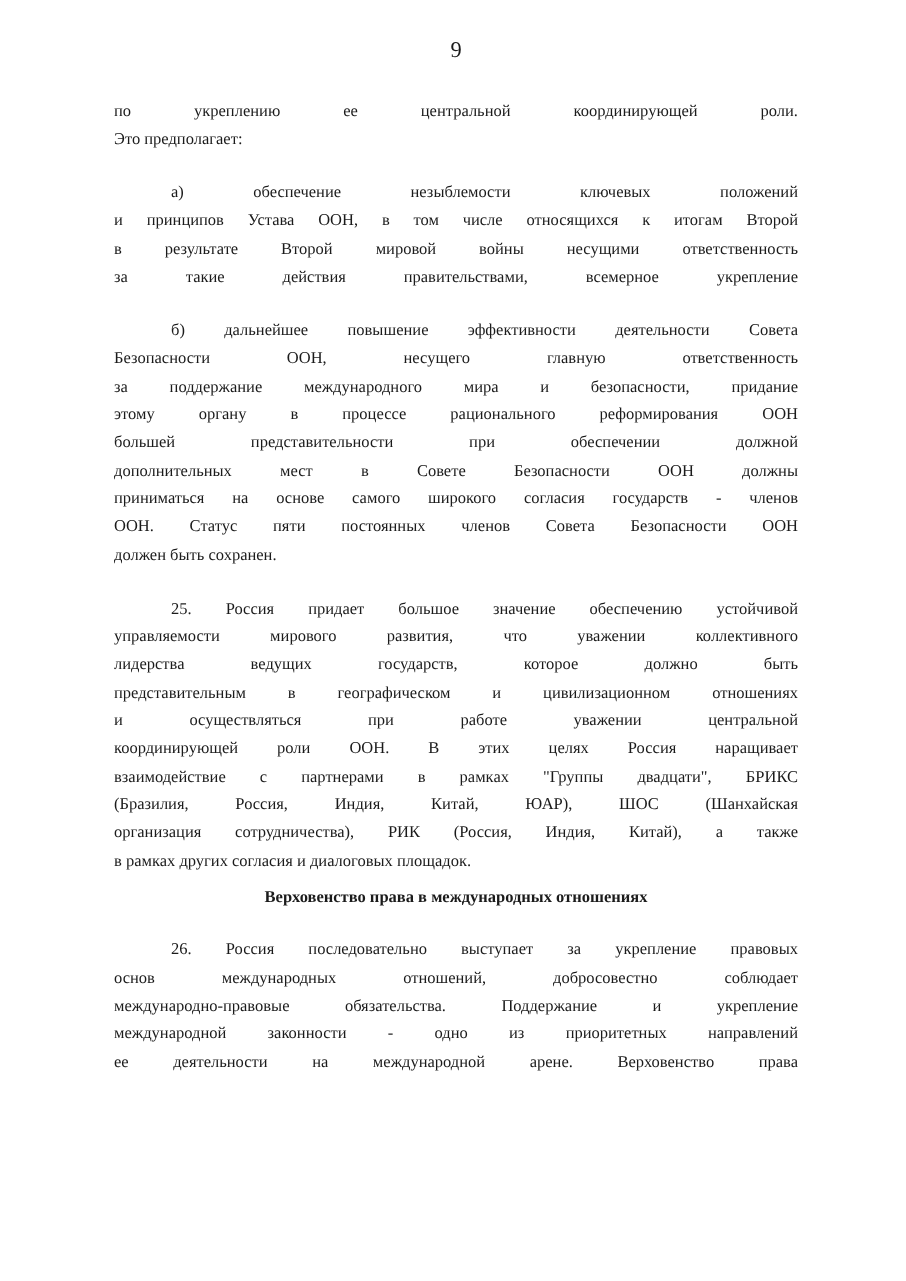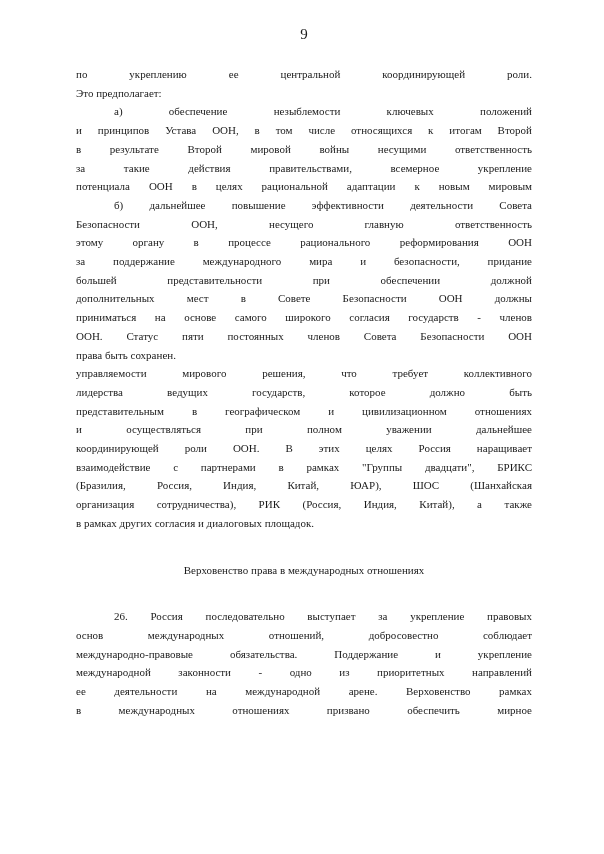--- a/index.html
+++ b/index.html
@@ -35,58 +35,59 @@
   .line {
     text-align: justify;
     text-align-last: justify;
   }
   .line.plain {
     text-align: right;
     text-align-last: left;
   }
   .line.indent {
     text-indent: 38px;
+    margin-top: 17px;
   }
   .heading {
     text-align: center;
-    margin: 28px 0;
+    margin: 5px 0;
+    font-weight: bold;
   }
 </style>
 </head>
 <body>
 
 <div class="sheet">
   <div class="pageno">9</div>
   <div class="bodytext">
     <div class="line">по укреплению ее центральной координирующей роли.</div>
     <div class="line plain">Это предполагает:</div>
     <div class="line indent">а) обеспечение незыблемости ключевых положений</div>
     <div class="line">и принципов Устава ООН, в том числе относящихся к итогам Второй</div>
     <div class="line">в результате Второй мировой войны несущими ответственность</div>
     <div class="line">за такие действия правительствами, всемерное укрепление</div>
-    <div class="line">потенциала ООН в целях рациональной адаптации к новым мировым</div>
     <div class="line indent">б) дальнейшее повышение эффективности деятельности Совета</div>
     <div class="line">Безопасности ООН, несущего главную ответственность</div>
+    <div class="line">за поддержание международного мира и безопасности, придание</div>
     <div class="line">этому органу в процессе рационального реформирования ООН</div>
-    <div class="line">за поддержание международного мира и безопасности, придание</div>
     <div class="line">большей представительности при обеспечении должной</div>
     <div class="line">дополнительных мест в Совете Безопасности ООН должны</div>
     <div class="line">приниматься на основе самого широкого согласия государств - членов</div>
     <div class="line">ООН. Статус пяти постоянных членов Совета Безопасности ООН</div>
-    <div class="line plain">права быть сохранен.</div>
-    <div class="line">управляемости мирового решения, что требует коллективного</div>
+    <div class="line plain">должен быть сохранен.</div>
+    <div class="line indent">25. Россия придает большое значение обеспечению устойчивой</div>
+    <div class="line">управляемости мирового развития, что уважении коллективного</div>
     <div class="line">лидерства ведущих государств, которое должно быть</div>
     <div class="line">представительным в географическом и цивилизационном отношениях</div>
-    <div class="line">и осуществляться при полном уважении дальнейшее</div>
+    <div class="line">и осуществляться при работе уважении центральной</div>
     <div class="line">координирующей роли ООН. В этих целях Россия наращивает</div>
     <div class="line">взаимодействие с партнерами в рамках "Группы двадцати", БРИКС</div>
     <div class="line">(Бразилия, Россия, Индия, Китай, ЮАР), ШОС (Шанхайская</div>
     <div class="line">организация сотрудничества), РИК (Россия, Индия, Китай), а также</div>
     <div class="line plain">в рамках других согласия и диалоговых площадок.</div>
     <div class="heading">Верховенство права в международных отношениях</div>
     <div class="line indent">26. Россия последовательно выступает за укрепление правовых</div>
     <div class="line">основ международных отношений, добросовестно соблюдает</div>
     <div class="line">международно-правовые обязательства. Поддержание и укрепление</div>
     <div class="line">международной законности - одно из приоритетных направлений</div>
-    <div class="line">ее деятельности на международной арене. Верховенство рамках</div>
-    <div class="line">в международных отношениях призвано обеспечить мирное</div>
+    <div class="line">ее деятельности на международной арене. Верховенство права</div>
   </div>
 </div>
 
 </body></html>

